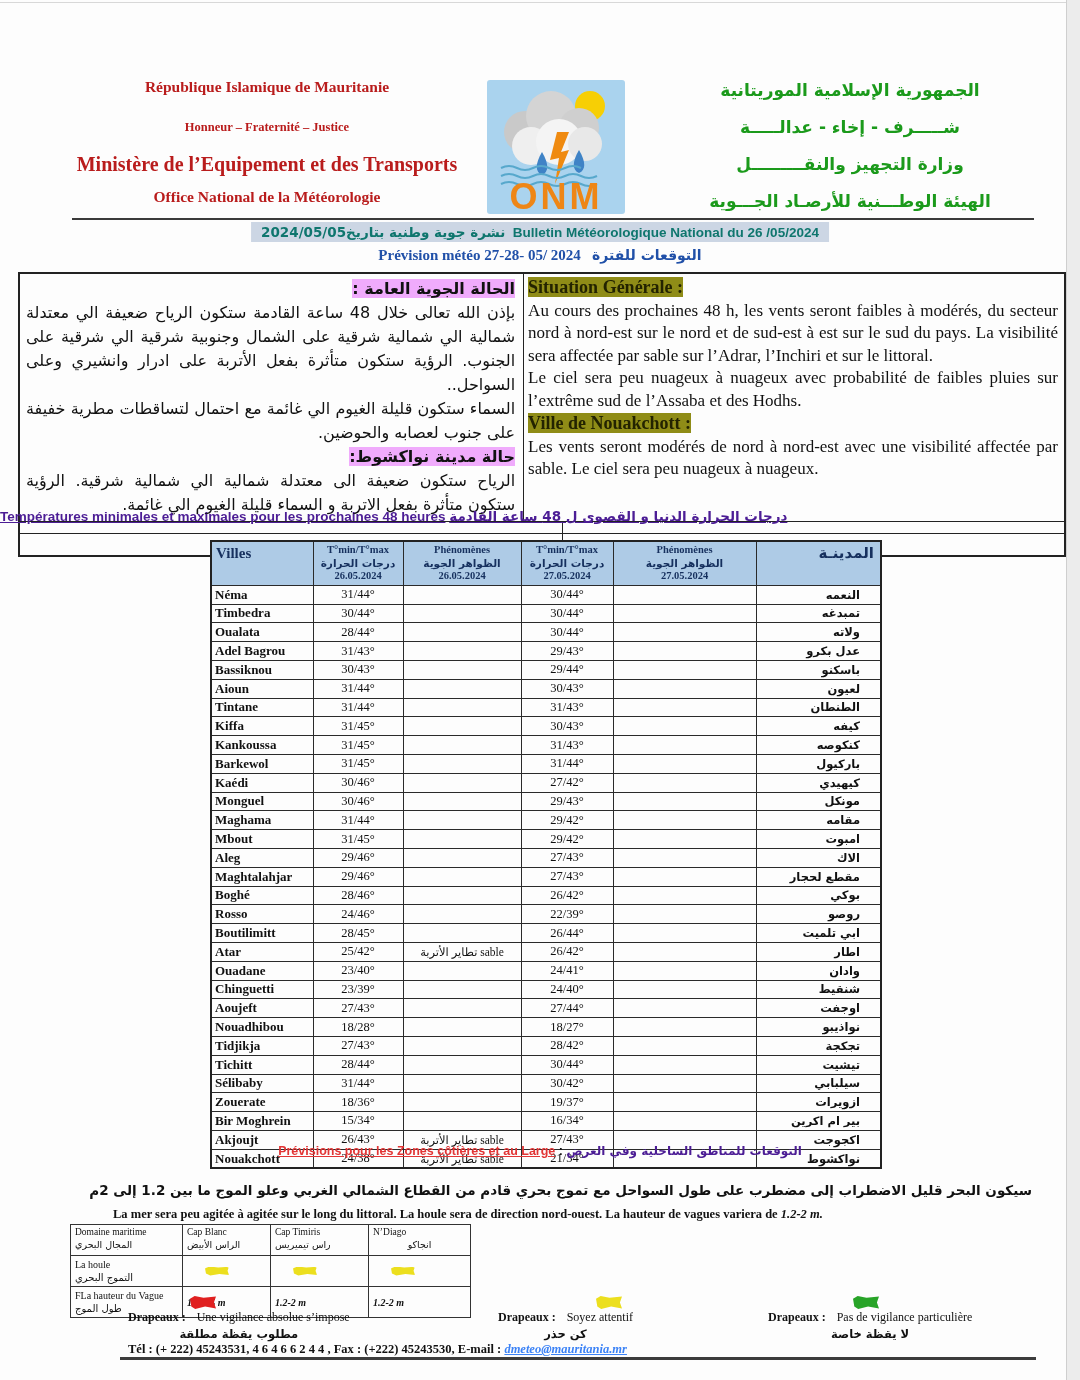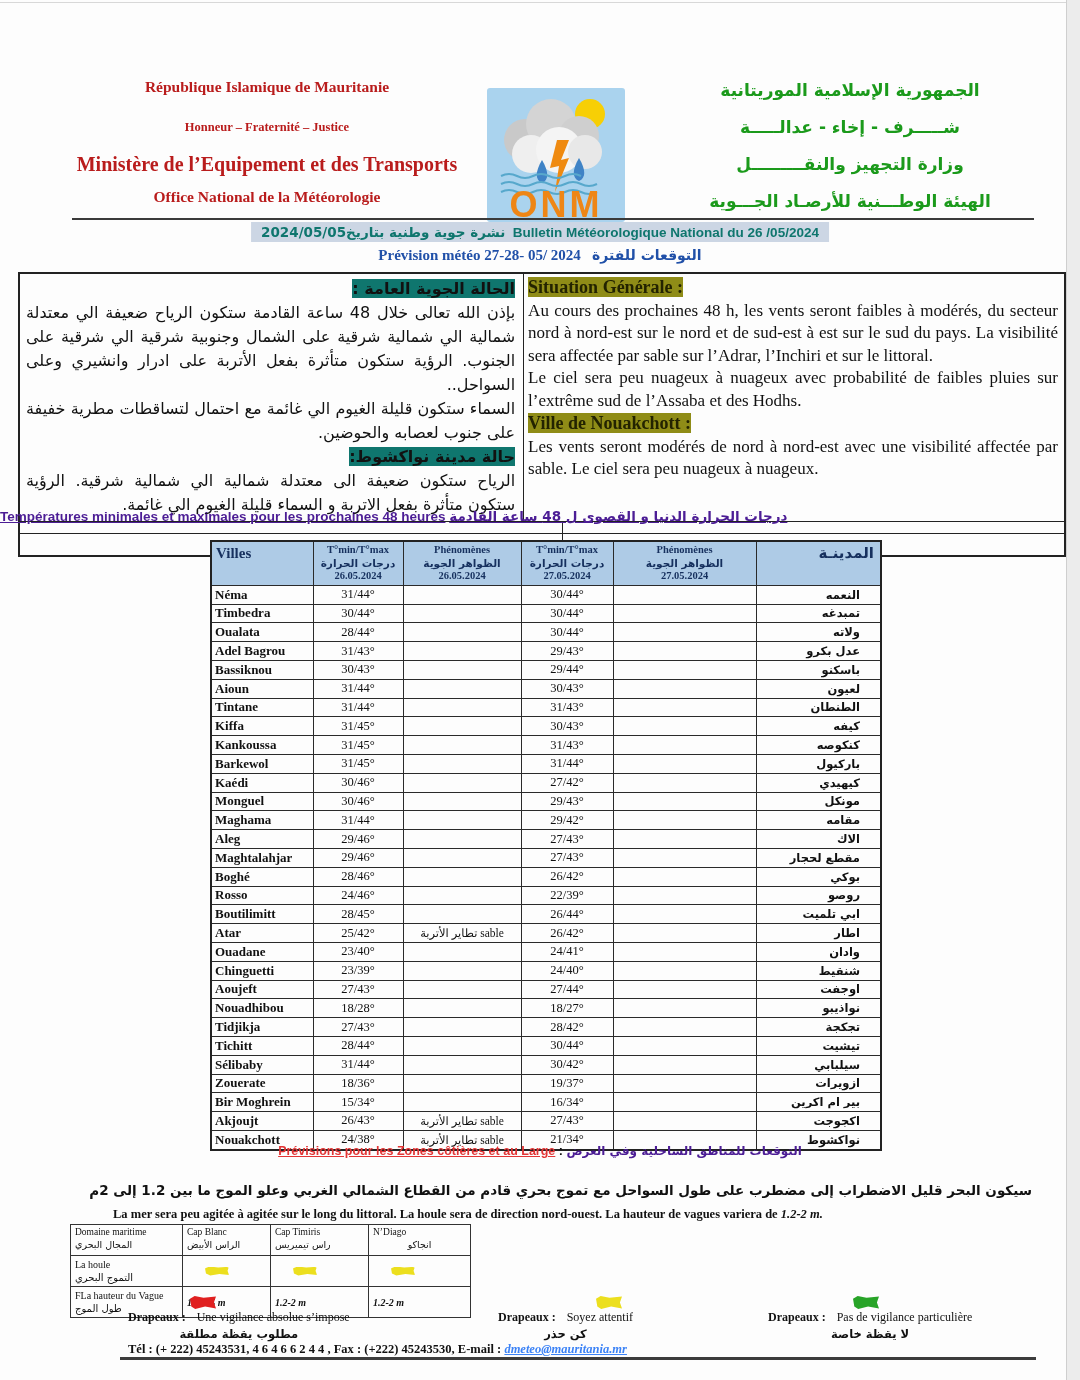--- a/index.html
+++ b/index.html
@@ -10,37 +10,37 @@
   .ar{direction:rtl;unicode-bidi:isolate;font-family:"DejaVu Sans",sans-serif;}
 
   
   .hdr-fr{position:absolute;left:62px;top:78px;width:410px;text-align:center;color:#b91c1c;font-weight:bold;}
   .hdr-fr .l1{font-size:15.5px;margin-bottom:24px;}
   .hdr-fr .l2{font-size:12.5px;margin-bottom:18px;}
   .hdr-fr .l3{font-size:20px;margin-bottom:12px;}
   .hdr-fr .l4{font-size:15.5px;}
   .hdr-ar{position:absolute;left:655px;top:80px;width:390px;text-align:center;color:#1b9a1b;font-weight:bold;}
   .hdr-ar div{font-size:17px;margin-bottom:17px;}
-  .logo{position:absolute;left:487px;top:88px;width:160px;height:134px;}
+  .logo{position:absolute;left:487px;top:80px;width:160px;height:134px;}
   .hdr-rule{position:absolute;top:218px;left:72px;width:962px;height:2px;background:#3a3a3a;}
 
   
   .bulletin-bar{position:absolute;top:222px;left:50%;transform:translateX(-50%);
      background:#ccd6e4;color:#0f766e;font-family:"Liberation Sans","DejaVu Sans",sans-serif;
      font-weight:bold;font-size:13.5px;padding:2px 10px;white-space:nowrap;}
   .prevision-line{position:absolute;top:247px;width:100%;text-align:center;color:#2050a8;font-weight:bold;font-size:15px;}
 
   
   .sit-box{position:absolute;top:272px;left:18px;width:1044px;border:2px solid #222;}
   .sit-row{display:flex;}
   .sit-fr{width:52%;padding:2px 6px 4px 4px;font-size:17px;line-height:22.5px;text-align:justify;}
   .sit-ar{width:48%;border-right:1.5px solid #222;padding:3px 8px 4px 6px;font-size:16px;line-height:24px;text-align:justify;direction:rtl;font-family:"DejaVu Sans",sans-serif;order:2;}
   .sit-row{flex-direction:row-reverse;}
   .hl-olive{background:#8f8c17;color:#232300;font-weight:bold;font-size:18px;}
-  .hl-yellow{background:#0f766e;color:#111;font-weight:bold;}
+  .hl-yellow{background:#f0abfc;color:#111;font-weight:bold;}
   .sit-empty{display:flex;border-top:1.5px solid #222;}
   .sit-empty .c1{width:52%;}
   .sit-empty .c2{width:48%;border-left:1.5px solid #222;}
   .h11{height:11px;} .h21{height:21px;}
 
   
   .temps-title{position:absolute;top:508px;width:100%;text-align:left;
      font-family:"Liberation Sans","DejaVu Sans",sans-serif;font-weight:bold;font-size:13.5px;color:#4c1d95;}
   .temps-title span{text-decoration:underline;}
   .temps-table{position:absolute;top:540px;left:210px;border-collapse:collapse;table-layout:fixed;}
@@ -285,20 +285,28 @@
         </tr>
         <tr>
           <td class="city-cell">Maghama</td>
           <td class="temp-cell">31/44°</td>
           <td class="phen-cell"></td>
           <td class="temp-cell">29/42°</td>
           <td class="phen-cell"></td>
           <td class="arcity-cell">مقامه</td>
         </tr>
         <tr>
+          <td class="city-cell">Mbout</td>
+          <td class="temp-cell">31/45°</td>
+          <td class="phen-cell"></td>
+          <td class="temp-cell">29/42°</td>
+          <td class="phen-cell"></td>
+          <td class="arcity-cell">امبوت</td>
+        </tr>
+        <tr>
           <td class="city-cell">Aleg</td>
           <td class="temp-cell">29/46°</td>
           <td class="phen-cell"></td>
           <td class="temp-cell">27/43°</td>
           <td class="phen-cell"></td>
           <td class="arcity-cell">الاك</td>
         </tr>
         <tr>
           <td class="city-cell">Maghtalahjar</td>
           <td class="temp-cell">29/46°</td>

